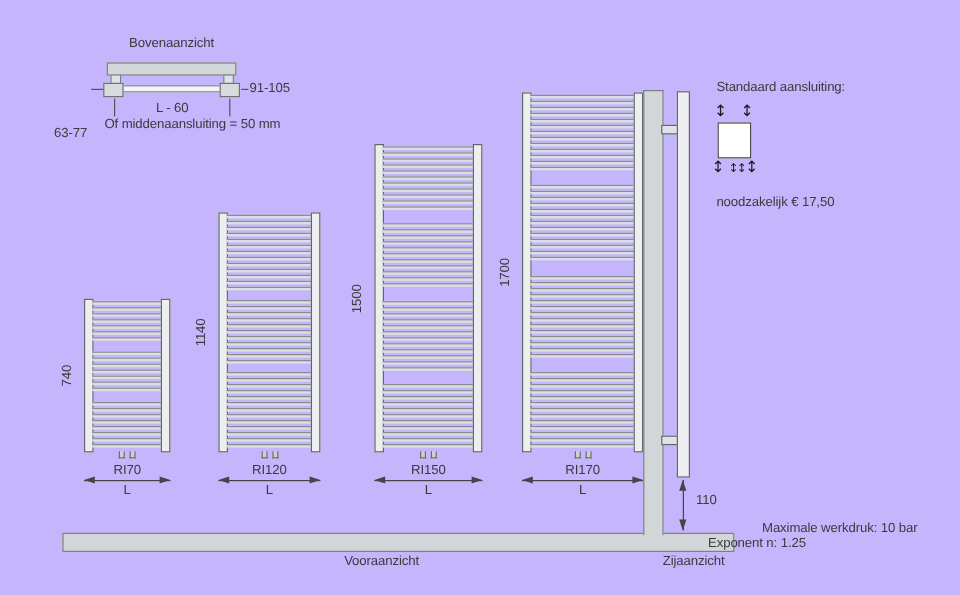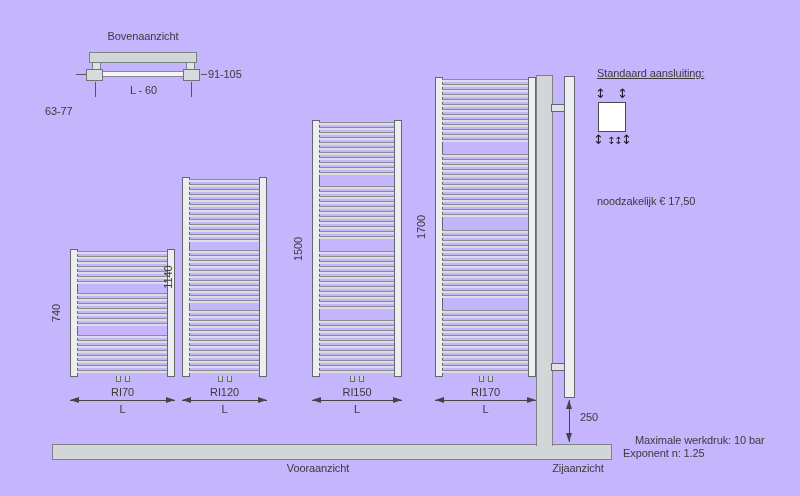--- a/index.html
+++ b/index.html
@@ -22,21 +22,21 @@
   #tv-dim-l{left:45px;top:68px;margin-top:37px;}
   #tv-dim-r{left:208px;top:68px;}
   .dropline{width:1px;background:#555;}
   #tv-drop-l{left:95px;top:82px;height:15px;}
   #tv-drop-r{left:191px;top:82px;height:15px;}
   #tv-len{left:96px;top:84px;width:95px;}
   #tv-note{left:87px;top:98px;}
 
   
   .rad{position:absolute;}
-  #r0{left:70px;top:249px;width:105px;height:128px;}
+  #r0{left:70px;top:249px;width:72px;height:128px;}
   #r1{left:182px;top:177px;width:85px;height:200px;}
   #r2{left:312px;top:120px;width:90px;height:257px;}
   #r3{left:435px;top:77px;width:101px;height:300px;}
   .rail{position:absolute;top:0;bottom:0;width:8px;background:#eceef0;border:1px solid #63676b;box-sizing:border-box;}
   .rail.l{left:0;} .rail.r{right:0;}
   .tubes{position:absolute;left:7px;right:7px;top:2px;bottom:4px;display:flex;flex-direction:column;justify-content:space-between;}
   .tgroup{display:flex;flex-direction:column;}
   .tube{height:2px;border-top:1px solid #898d91;background:#dcdfe1;}
   .tube+.tube{margin-top:2px;}
   .stub{position:absolute;top:100%;margin-top:-1px;width:5px;height:6px;background:#ccd0d2;border:1px solid #6a6e72;border-top:none;box-sizing:border-box;}
@@ -63,48 +63,49 @@
   #floor{left:52px;top:444px;width:560px;height:16px;background:#d3d6d8;border:1px solid #7d8184;box-sizing:border-box;}
   #sv-rad{left:564px;top:76px;width:11px;height:322px;background:#eceef0;border:1px solid #63676b;box-sizing:border-box;z-index:3;}
   .sv-br{left:551px;width:14px;height:8px;background:#e0e3e5;border:1px solid #63676b;box-sizing:border-box;z-index:3;}
   #sv-br1{top:104px;} #sv-br2{top:363px;}
   #sv-arrow{left:569px;top:400px;height:42px;}
   #sv-dim{left:580px;top:411px;}
   #front-label{left:268px;top:462px;width:100px;}
   #side-label{left:528px;top:462px;width:100px;z-index:4;}
 
   
-  #conn-title{left:597px;top:67px;text-decoration:underline;}
+  #conn-title{left:597px;top:67px;}
   #conn-box{left:598px;top:102px;width:28px;height:30px;background:#fff;border:1px solid #4a4a4a;box-sizing:border-box;}
   .mva{position:absolute;font-size:13px;line-height:13px;color:#1c1c1c;font-family:"DejaVu Sans",sans-serif;}
   .mva.small{font-size:10px;line-height:10px;}
   #ca1{left:595px;top:87px;} #ca2{left:617px;top:87px;}
   #cb1{left:593px;top:133px;} #cb2{left:607px;top:136px;} #cb3{left:614px;top:136px;} #cb4{left:621px;top:133px;}
-  #warn1{left:597px;top:150px;} #warn2{left:597px;top:163px;margin-top:32px;}
-  #spec1{left:623px;top:434px;padding-left:12px;} #spec2{left:623px;top:447px;}
+  #warn1{left:597px;top:150px;} #warn2{left:597px;top:163px;}
+  #spec1{left:623px;top:434px;padding-left:12px;} #spec2{left:590px;top:447px;}
 </style>
 </head>
 <body>
 
 <div class="page">
 
   <div class="abs ctr" id="tv-title">Bovenaanzicht</div>
   <div class="abs" id="tv-bar"></div>
   <div class="abs tv-stub" id="tv-stub-l"></div>
   <div class="abs tv-stub" id="tv-stub-r"></div>
   <div class="abs" id="tv-rail"></div>
   <div class="abs tv-bracket" id="tv-bracket-l"></div>
   <div class="abs tv-bracket" id="tv-bracket-r"></div>
   <div class="abs leader" id="tv-leader-l"></div>
   <div class="abs leader" id="tv-leader-r"></div>
   <div class="abs" id="tv-dim-l">63-77</div>
   <div class="abs" id="tv-dim-r">91-105</div>
   <div class="abs dropline" id="tv-drop-l"></div>
   <div class="abs dropline" id="tv-drop-r"></div>
   <div class="abs ctr" id="tv-len">L - 60</div>
+  <div class="abs" id="tv-note">Of middenaansluiting = 50 mm</div>
 
   <div class="rad" id="r0">
     <div class="hlabel">740</div>
     <div class="rail l"></div>
     <div class="tubes">
         <div class="tgroup">
           <div class="tube"></div>
           <div class="tube"></div>
           <div class="tube"></div>
           <div class="tube"></div>
@@ -335,21 +336,21 @@
     <div class="harrow"></div>
     <div class="rad-wl">L</div>
   </div>
 
   <div class="abs" id="wall"></div>
   <div class="abs" id="floor"></div>
   <div class="abs" id="sv-rad"></div>
   <div class="abs sv-br" id="sv-br1"></div>
   <div class="abs sv-br" id="sv-br2"></div>
   <div class="varrow" id="sv-arrow"></div>
-  <div class="abs" id="sv-dim">250</div>
+  <div class="abs" id="sv-dim">110</div>
   <div class="abs ctr" id="front-label">Vooraanzicht</div>
   <div class="abs ctr" id="side-label">Zijaanzicht</div>
 
   <div class="abs" id="conn-title">Standaard aansluiting:</div>
   <div class="abs" id="conn-box"></div>
   <span class="mva" id="ca1">↕</span>
   <span class="mva" id="ca2">↕</span>
   <span class="mva" id="cb1">↕</span>
   <span class="mva small" id="cb2">↕</span>
   <span class="mva small" id="cb3">↕</span>

